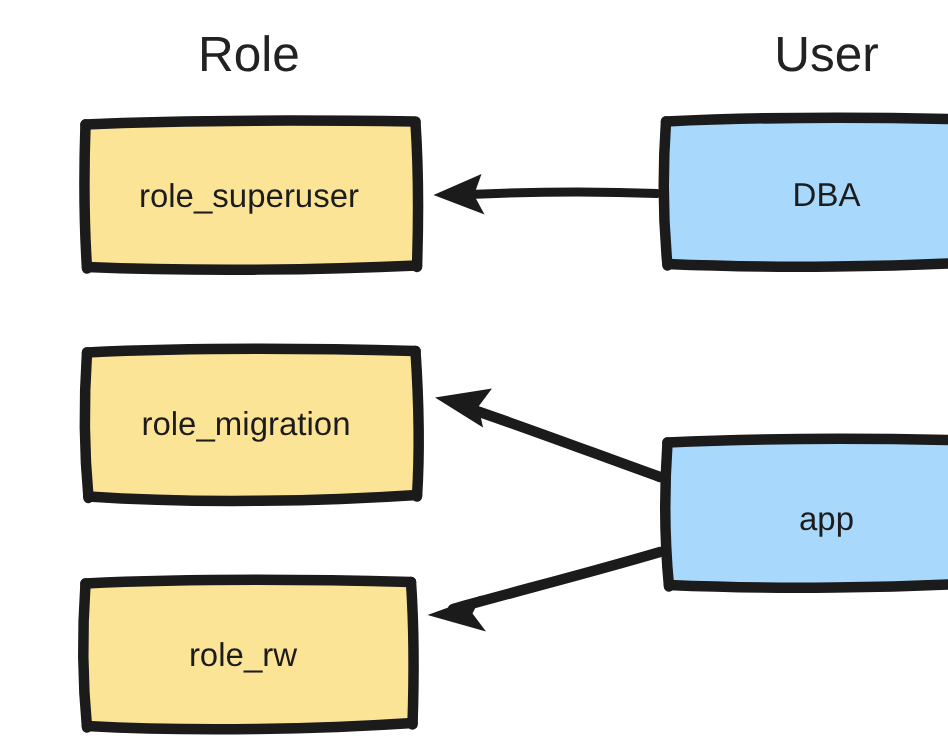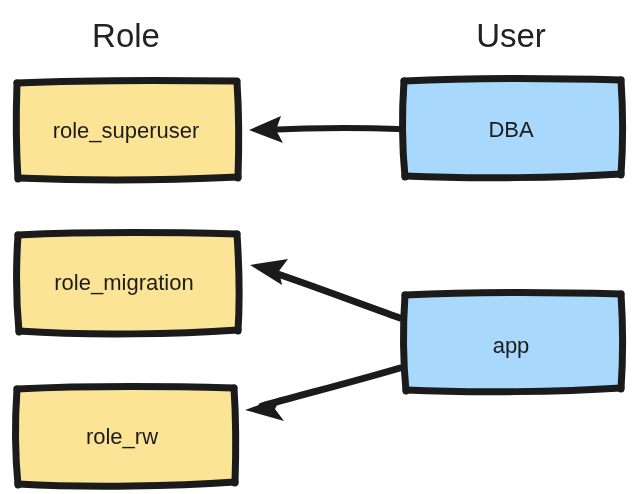--- a/index.html
+++ b/index.html
@@ -14,20 +14,21 @@
     position: relative;
     overflow: hidden;
     font-family: "Liberation Sans", sans-serif;
     color: #1a1a1a;
   }
   #diagram-root {
     position: absolute;
     inset: 0;
     width: 556px;
     height: 494px;
+    margin-left: 40px;
   }
   svg.canvas {
     position: absolute;
     left: 0;
     top: 0;
     width: 632px;
     height: 494px;
     display: block;
   }
   .col-header {

